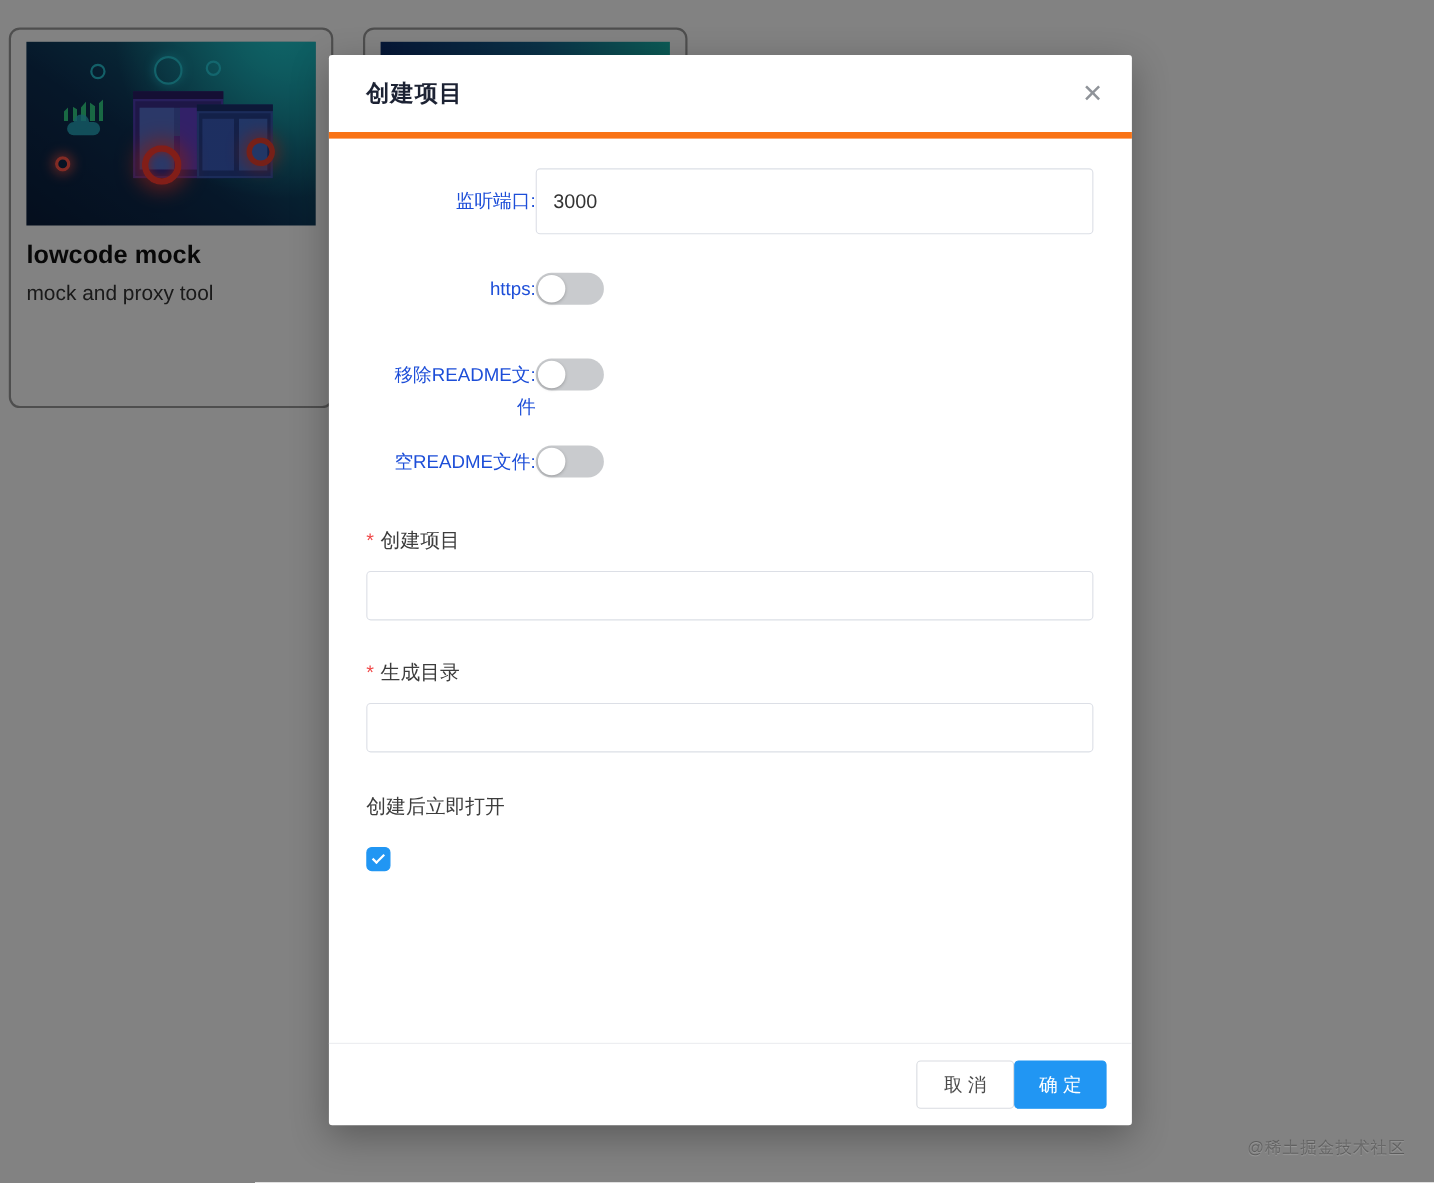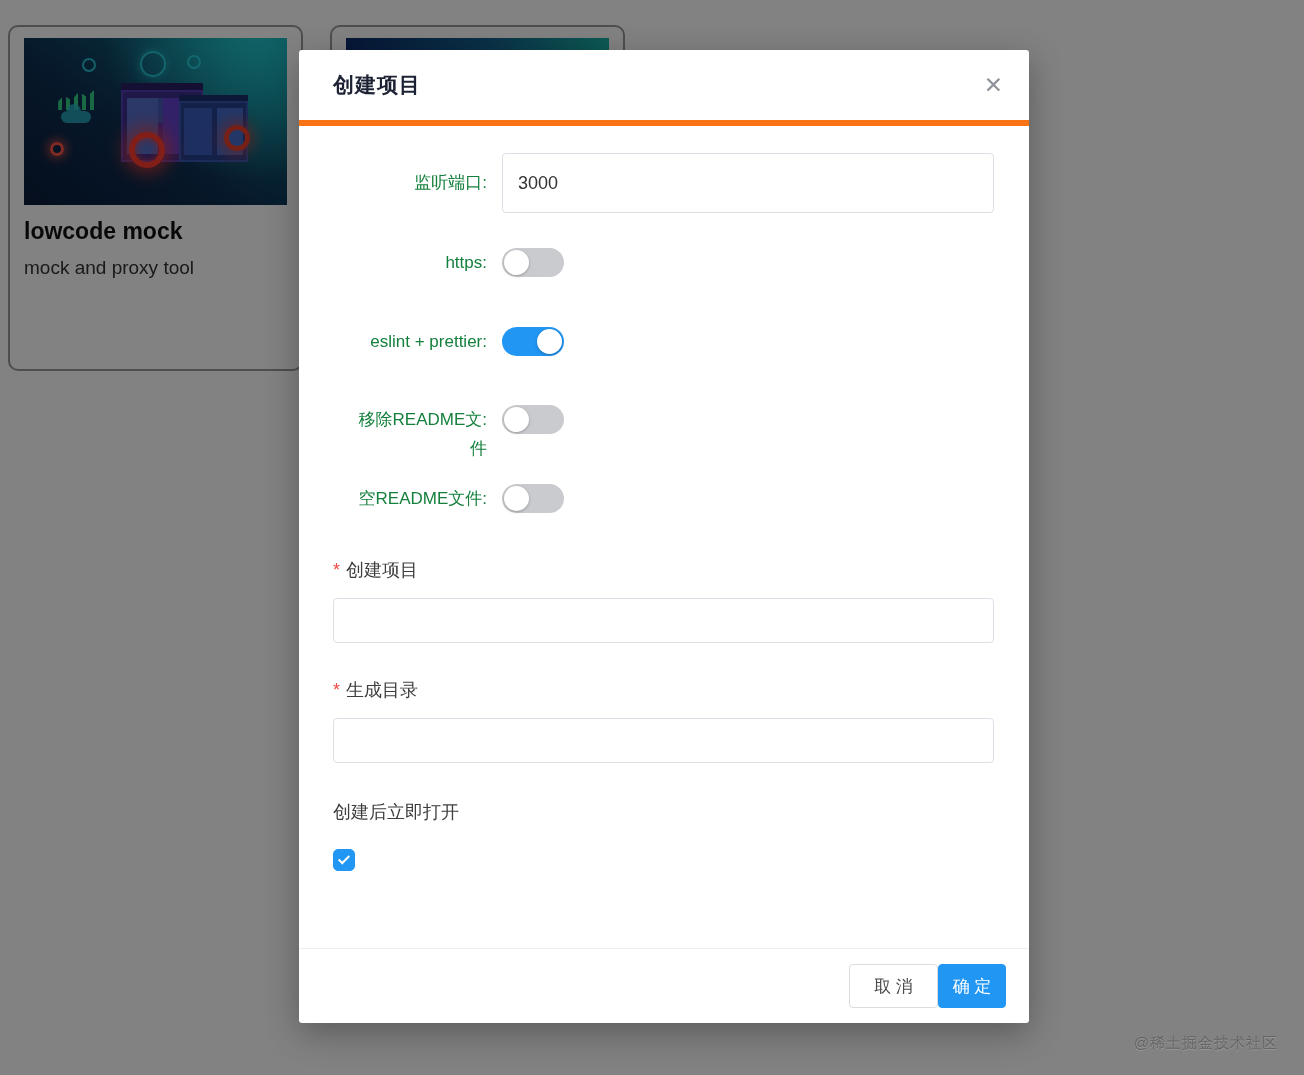--- a/index.html
+++ b/index.html
@@ -61,22 +61,22 @@
     background:#fff; border-radius:3px; z-index:20;
     box-shadow:0 10px 34px rgba(0,0,0,.30); }
   .modal-header { position:relative; height:76px; border-bottom:6px solid #f97316;text-align:center; }
   .modal-title { position:absolute; left:34px; top:50%; transform:translateY(-50%);
     font-size:21px; font-weight:600; color:#1c2233; letter-spacing:1px; }
   .modal-close { position:absolute; right:26px; top:50%; transform:translateY(-50%);
     font-size:23px; color:#8f9399; line-height:1; cursor:pointer; font-weight:300; }
   .modal-body { padding:0 35px 0 34px; }
 
   .f-row { display:flex; }
-  .f-label { width:154px; text-align:right; font-size:17px; color:#15803d;
-    flex:none; margin-right:15px; white-space:pre-line; }
+  .f-label { width:154px; text-align:right; font-size:17px; color:#1d4ed8;
+    flex:none; white-space:pre-line; }
   .row-port { margin-top:35px; height:44px; align-items:center; }
   .row-port .f-label { line-height:44px; }
   .text-input { flex:1; height:60px; border:1px solid #dcdfe6; border-radius:4px;
     padding:0 15px; font-size:18px; color:#333; outline:none; background:#fff;
     font-family:inherit; }
   .row-sw { height:29px; align-items:center; }
   .row-https   { margin-top:43px; }
   .row-eslint  { margin-top:50px; }
   .row-readme  { margin-top:49px; height:60px; align-items:flex-start; }
   .row-readme .f-label { line-height:30px; }
@@ -104,21 +104,21 @@
   .checkbox.checked { background:#2196f3; border-color:#2196f3; }
   .checkbox.checked .tick { position:absolute; left:7px; top:3px; width:6px; height:11px;
     border:solid #fff; border-width:0 2.5px 2.5px 0; transform:rotate(45deg); }
 
   .modal-footer { position:absolute; left:0; right:0; bottom:0; height:75px;
     border-top:1px solid #ebedf0; display:flex; align-items:center;
     justify-content:flex-end; padding-right:23px; }
   .btn { height:44px; border-radius:4px; font-size:17px; cursor:pointer;
     font-family:inherit; display:flex; align-items:center; justify-content:center; }
   .btn-cancel { width:89px; background:#fff; border:1px solid #d9dce1; color:#4a4a4a; }
-  .btn-confirm { width:68px; background:#2196f3; border:1px solid #2196f3; color:#fff; }
+  .btn-confirm { width:84px; background:#2196f3; border:1px solid #2196f3; color:#fff; }
 
   .watermark { position:absolute; right:26px; bottom:22px; z-index:30;
     font-size:15px; color:rgba(0,0,0,0.30);
     text-shadow:0 1px 1px rgba(255,255,255,0.22); letter-spacing:1px; }
 </style>
 </head>
 <body>
 
 <div class="stage">
 
@@ -158,26 +158,20 @@
         <input class="text-input" type="text" value="3000" style="">
       </div>
 
       <div class="f-row row-sw row-https">
         <span class="f-label">https:</span>
         <div class="switch">
             <div class="knob"></div>
           </div>
       </div>
 
-      <div class="f-row row-sw row-eslint">
-        <span class="f-label">eslint + prettier:</span>
-        <div class="switch on">
-            <div class="knob"></div>
-          </div>
-      </div>
 
       <div class="f-row row-sw row-readme">
         <span class="f-label">移除README文:
 件</span>
         <div class="switch">
             <div class="knob"></div>
           </div>
       </div>
 
       <div class="f-row row-sw row-empty">

